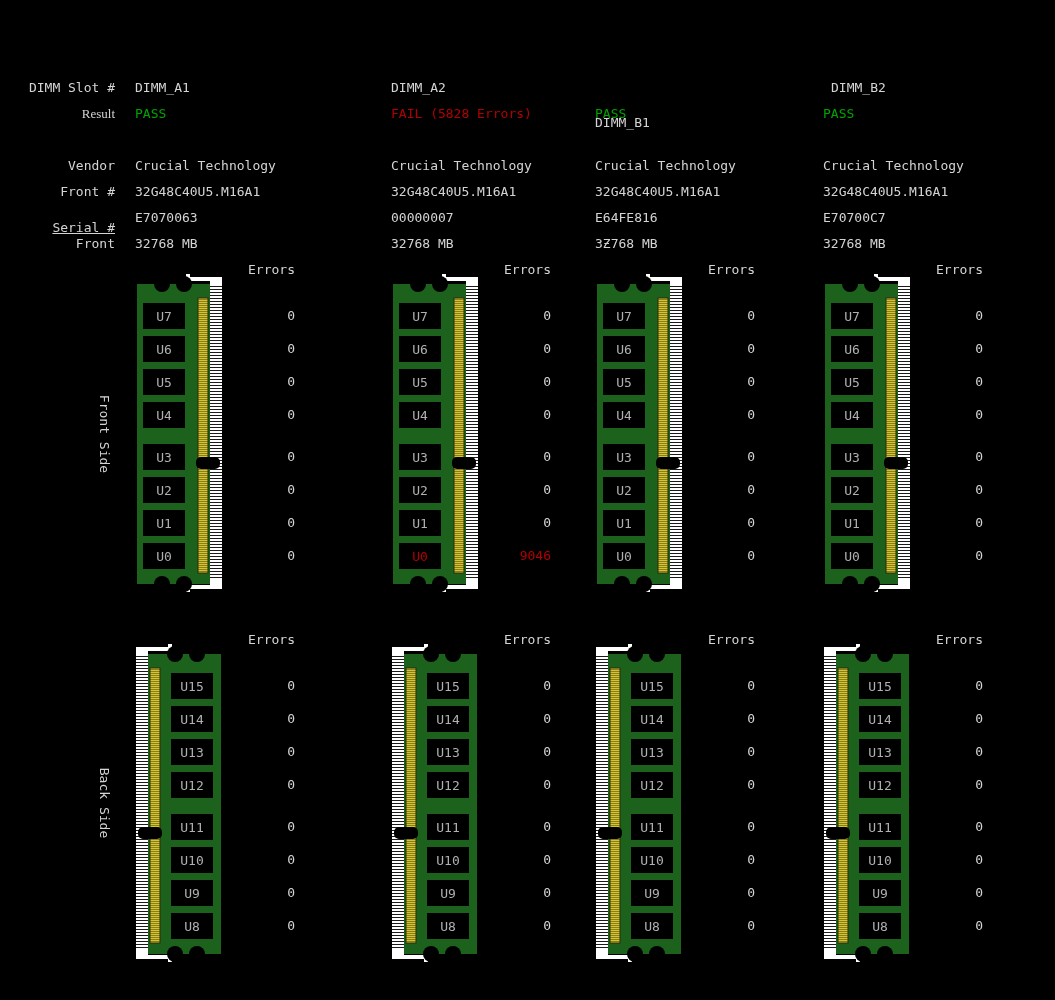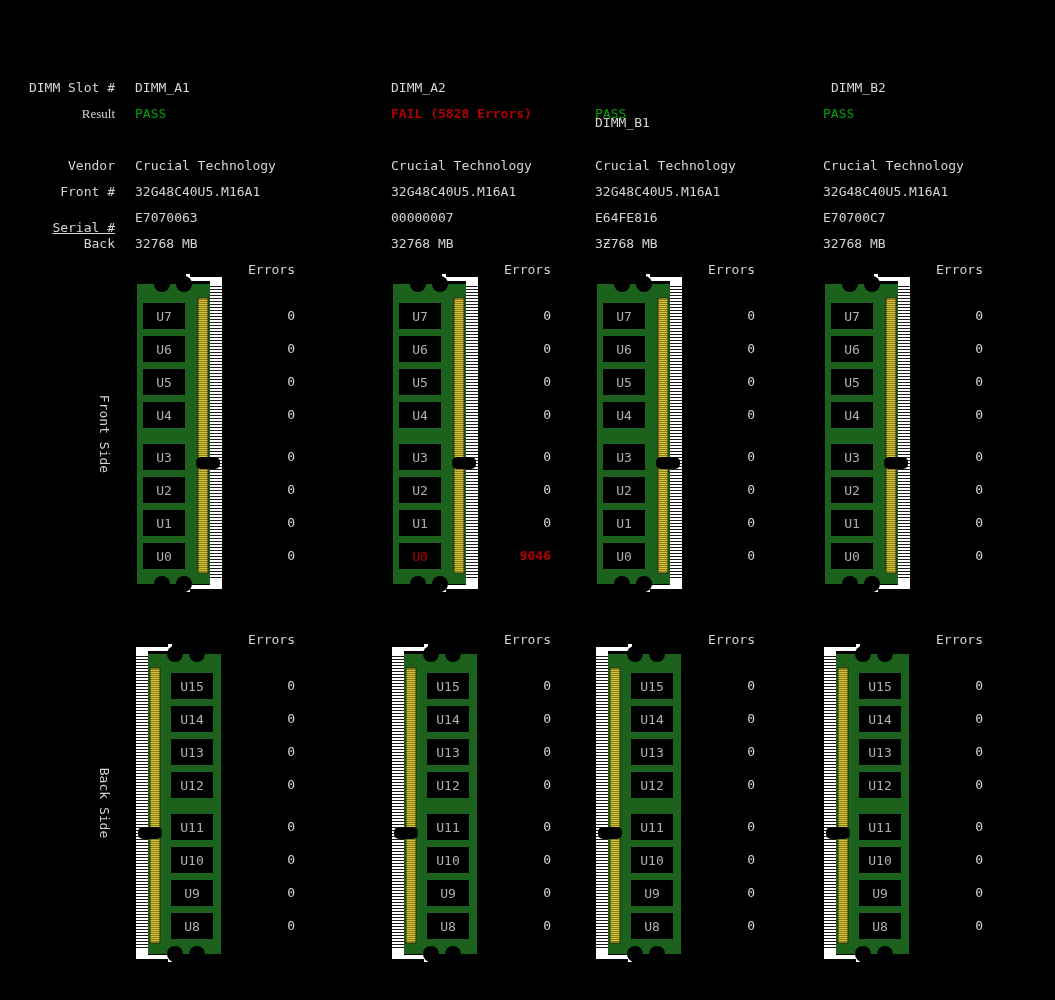--- a/index.html
+++ b/index.html
@@ -6,21 +6,21 @@
   #screen{
     position:relative;width:1055px;height:1000px;overflow:hidden;
     background:var(--bg,#000);
     font-family:"DejaVu Sans Mono","Liberation Mono",monospace;
     font-size:13px;line-height:16px;color:var(--text,#d4d4d4);
   }
   .abs{position:absolute;white-space:pre;}
   .row-label{left:0;width:115px;text-align:right;height:16px;}
   .col{position:absolute;top:0;left:0;width:230px;height:1000px;}
   .pass{color:var(--pass,#00a400);}
-  .fail{color:var(--fail,#b20000);font-weight:bold;}
+  .fail{color:var(--fail,#b20000);}
   .errors-box{position:absolute;left:40px;width:120px;height:16px;text-align:right;white-space:pre;}
   .side-label{position:absolute;transform:translate(-50%,-50%) rotate(90deg);white-space:pre;}
   svg{display:block;}
 </style>
 </head>
 <body>
 
 <div id="screen" style="--bg: #000000; --text: #d4d4d4; --pass: #00a400; --fail: #b20000;">
 
   <svg width="0" height="0" style="position:absolute">
@@ -35,21 +35,21 @@
       </pattern>
     </defs>
   </svg>
 
 
   <div class="abs row-label" style="top:80px;">DIMM Slot #</div>
   <div class="abs row-label" style="top:106px;font-family:Liberation Serif, serif;">Result</div>
   <div class="abs row-label" style="top:158px;">Vendor</div>
   <div class="abs row-label" style="top:184px;">Front #</div>
   <div class="abs row-label" style="top:220px;text-decoration:underline;">Serial #</div>
-  <div class="abs row-label" style="top:236px;">Back</div>
+  <div class="abs row-label" style="top:236px;">Front</div>
 
   <div class="side-label" style="left:104px;top:434px;">Front Side</div>
   <div class="side-label" style="left:104px;top:803px;">Back Side</div>
 
   <div id="columns">
       <div class="col" style="left: 135px;">
         <div class="abs" style="top:80px;left:0;">DIMM_A1</div>
         <div class="abs pass" style="top:106px;left:0;">PASS</div>
         <div class="abs" style="top:158px;left:0;">Crucial Technology</div>
         <div class="abs" style="top:184px;left:0;">32G48C40U5.M16A1</div>

